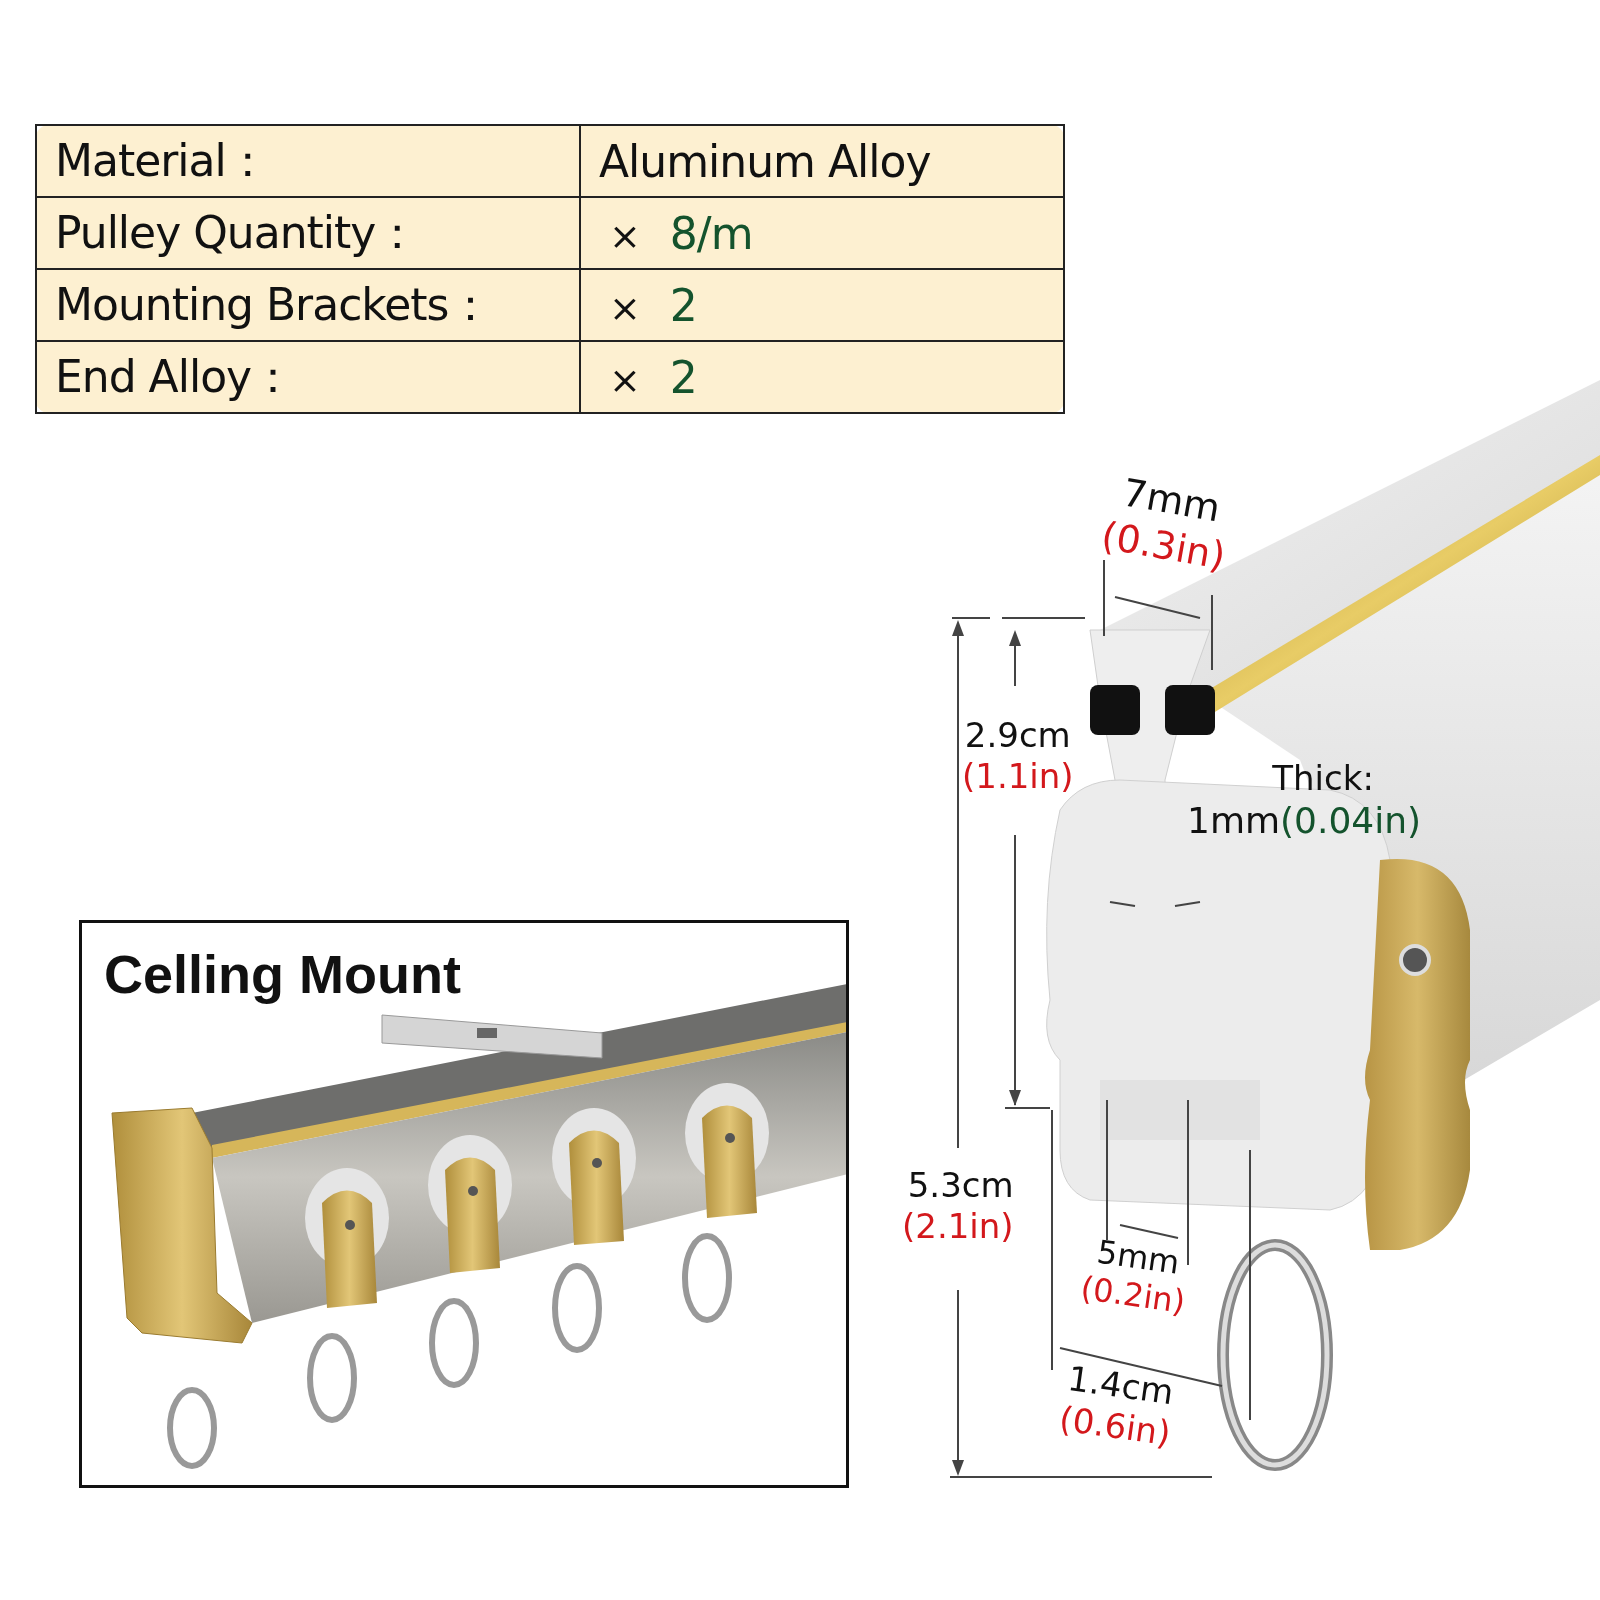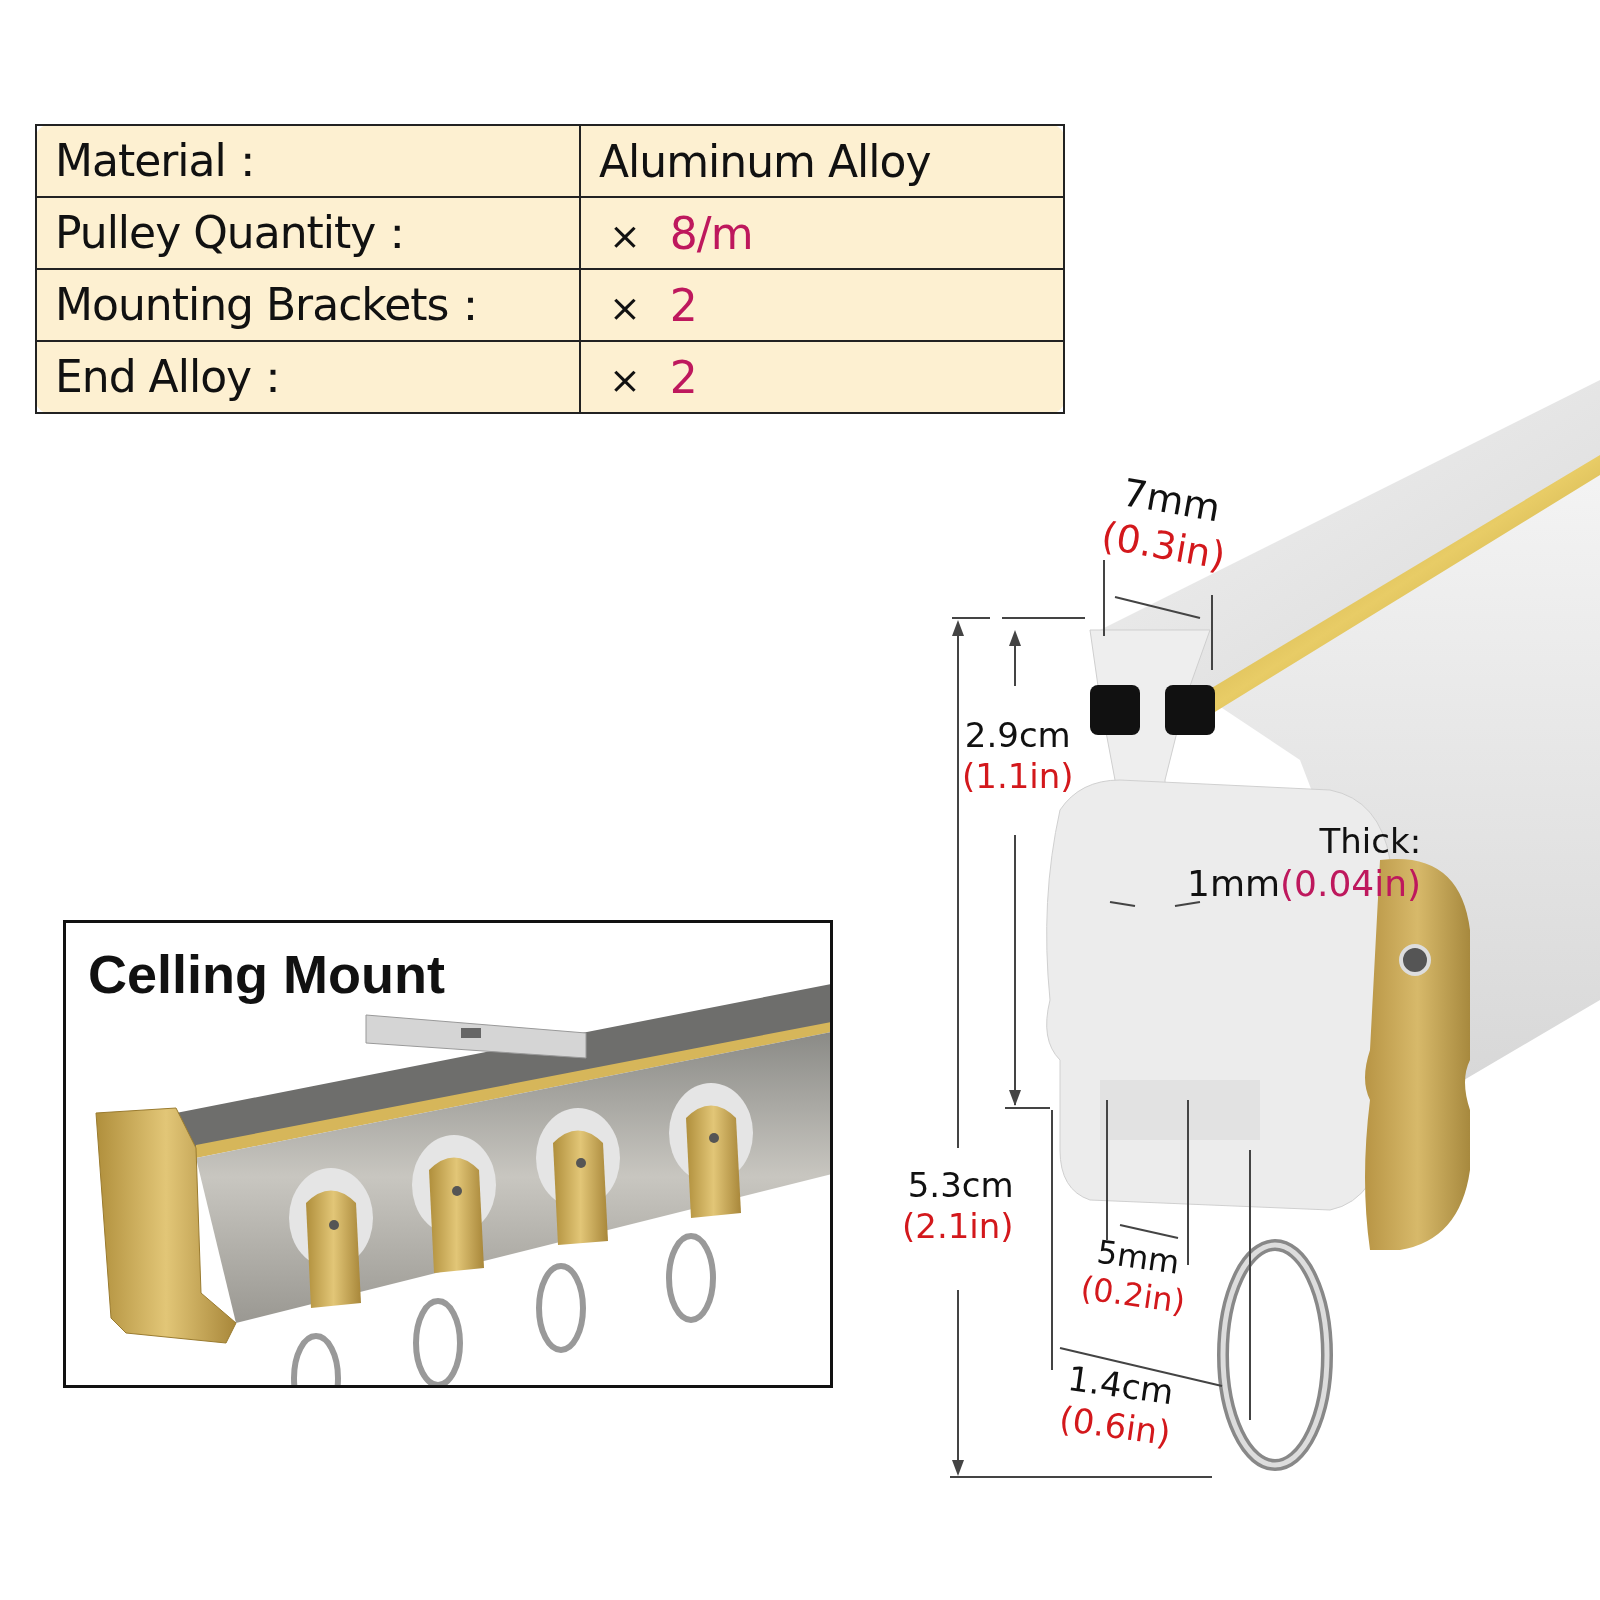--- a/index.html
+++ b/index.html
@@ -13,25 +13,25 @@
     border-collapse: collapse; background: #fdf0d1; border-radius: 16px;
   }
   .spec-table td {
     border: 2px solid #222; height: 70px; padding: 0 0 0 18px;
     font-size: 44px; color: #111; vertical-align: middle;
     font-family: "DejaVu Sans", sans-serif; letter-spacing: -1px;
     transform-origin: left;
   }
   .spec-table td.label { width: 524px; }
   .spec-table .x { margin-left: 10px; margin-right: 30px; font-size: 38px; }
-  .red { color: #be185d; }
+  .red { color: #14532d; }
 
   
   .inset {
-    position: absolute; left: 63px; top: 920px; width: 770px; height: 468px;
+    position: absolute; left: 79px; top: 920px; width: 770px; height: 568px;
     border: 3px solid #111; box-sizing: border-box; overflow: hidden; background: #fff;
   }
   .inset-title {
     position: absolute; left: 22px; top: 20px; font-size: 54px; font-weight: bold; color: #111;
     font-family: "Liberation Sans", sans-serif;
   }
   .inset svg { position: absolute; left: 0; top: 0; }
 
   
   .diagram { position: absolute; left: 0; top: 0; }
@@ -139,21 +139,21 @@
 </svg>
 
 <div class="dim" style="left:1105px; top:478px; transform:rotate(10deg);">
   <span class="main" style="font-size:38px;">7mm</span>
   <span class="sub" style="font-size:38px;">(0.3in)</span>
 </div>
 <div class="dim" style="left:962px; top:715px;">
   <span class="main">2.9cm</span>
   <span class="sub">(1.1in)</span>
 </div>
-<div class="dim" style="left:1165px; top:821px; text-align:right;">
+<div class="dim" style="left:1165px; top:758px; text-align:center;">
   <span class="main" style="padding-left:60px;">Thick:</span>
   <span style="font-size:36px;margin-left:22px;"><span style="color:#111;">1mm</span><span class="red">(0.04in)</span></span>
 </div>
 <div class="dim" style="left:902px; top:1165px;text-align:right;">
   <span class="main">5.3cm</span>
   <span class="sub">(2.1in)</span>
 </div>
 <div class="dim" style="left:1083px; top:1238px; transform:rotate(8deg);">
   <span class="main" style="font-size:32px;">5mm</span>
   <span class="sub" style="font-size:32px;">(0.2in)</span>

